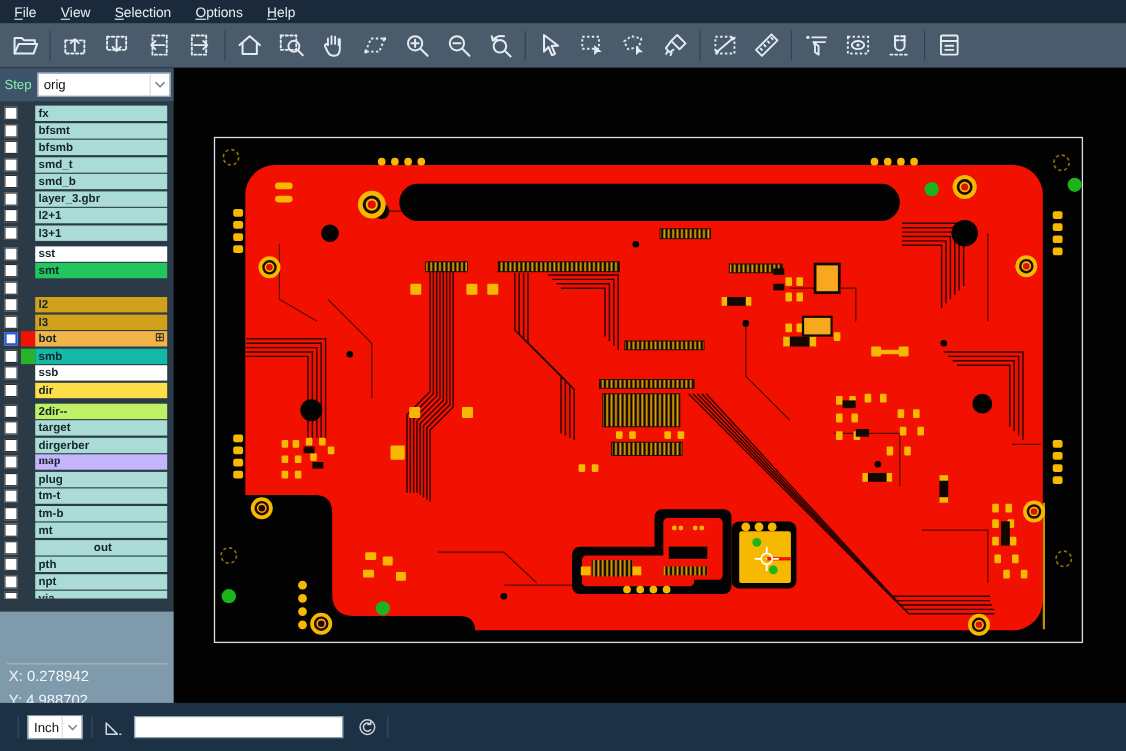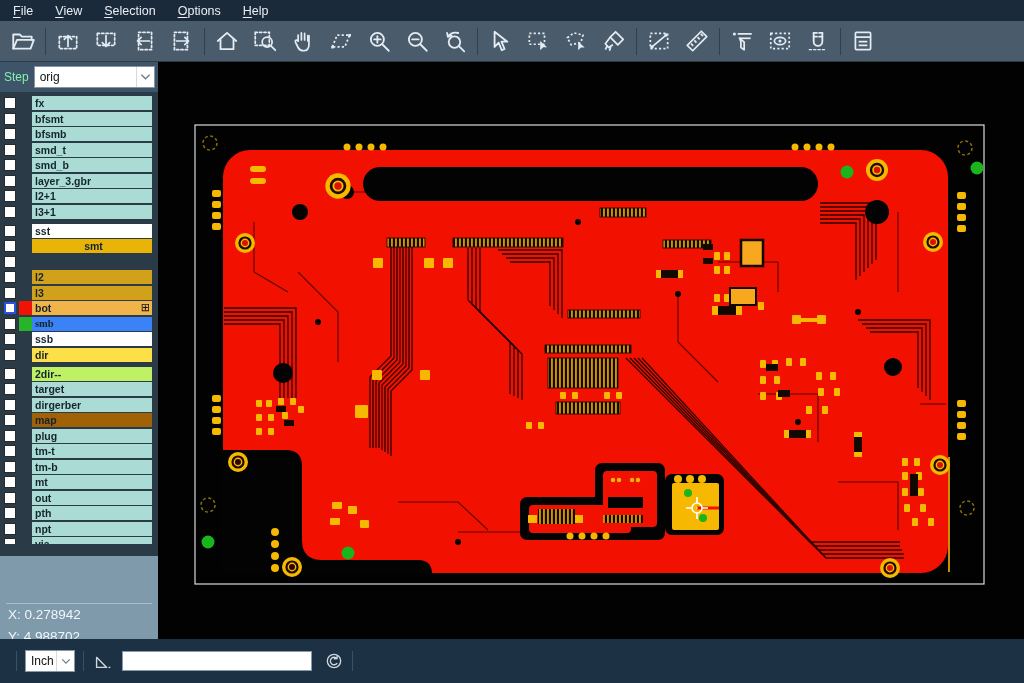--- a/index.html
+++ b/index.html
@@ -298,21 +298,21 @@
               <span class="cb"></span>
             </span>
             <span class="swatch"></span>
             <span class="lab" style="background: rgb(255, 255, 255);">sst</span>
           </div>
           <div class="layer-row">
             <span class="cbcell">
               <span class="cb"></span>
             </span>
             <span class="swatch"></span>
-            <span class="lab" style="background: #eab308; text-align: center;">smt</span>
+            <span class="lab" style="background: #22c55e;">smt</span>
           </div>
           <div class="layer-row">
             <span class="cbcell">
               <span class="cb"></span>
             </span>
             <span class="swatch"></span>
             <span class="lab" style="background: rgb(240, 180, 74); margin-top: 16px;">top</span>
           </div>
           <div class="layer-row">
             <span class="cbcell">
@@ -333,21 +333,21 @@
               <span class="cb sel"></span>
             </span>
             <span class="swatch" style="background: rgb(240, 18, 5);"></span>
             <span class="lab" style="background: rgb(240, 180, 74);">bot<span class="gicon">⊞</span></span>
           </div>
           <div class="layer-row">
             <span class="cbcell">
               <span class="cb"></span>
             </span>
             <span class="swatch" style="background: rgb(40, 180, 40);"></span>
-            <span class="lab" style="background: #3b82f6; font-family: Liberation Serif, serif;">smb</span>
+            <span class="lab" style="background: #14b8a6;">smb</span>
           </div>
           <div class="layer-row">
             <span class="cbcell">
               <span class="cb"></span>
             </span>
             <span class="swatch"></span>
             <span class="lab" style="background: rgb(255, 255, 255);">ssb</span>
           </div>
           <div class="layer-row">
             <span class="cbcell">
@@ -377,21 +377,21 @@
               <span class="cb"></span>
             </span>
             <span class="swatch"></span>
             <span class="lab" style="background: rgb(170, 219, 212);">dirgerber</span>
           </div>
           <div class="layer-row">
             <span class="cbcell">
               <span class="cb"></span>
             </span>
             <span class="swatch"></span>
-            <span class="lab" style="background: #a16207;">map</span>
+            <span class="lab" style="background: #c4b5fd; font-family: Liberation Serif, serif;">map</span>
           </div>
           <div class="layer-row">
             <span class="cbcell">
               <span class="cb"></span>
             </span>
             <span class="swatch"></span>
             <span class="lab" style="background: rgb(170, 219, 212);">plug</span>
           </div>
           <div class="layer-row">
             <span class="cbcell">
@@ -412,21 +412,21 @@
               <span class="cb"></span>
             </span>
             <span class="swatch"></span>
             <span class="lab" style="background: rgb(170, 219, 212);">mt</span>
           </div>
           <div class="layer-row">
             <span class="cbcell">
               <span class="cb"></span>
             </span>
             <span class="swatch"></span>
-            <span class="lab" style="background: rgb(170, 219, 212);">out</span>
+            <span class="lab" style="background: rgb(170, 219, 212); text-align: center;">out</span>
           </div>
           <div class="layer-row">
             <span class="cbcell">
               <span class="cb"></span>
             </span>
             <span class="swatch"></span>
             <span class="lab" style="background: rgb(170, 219, 212);">pth</span>
           </div>
           <div class="layer-row">
             <span class="cbcell">

